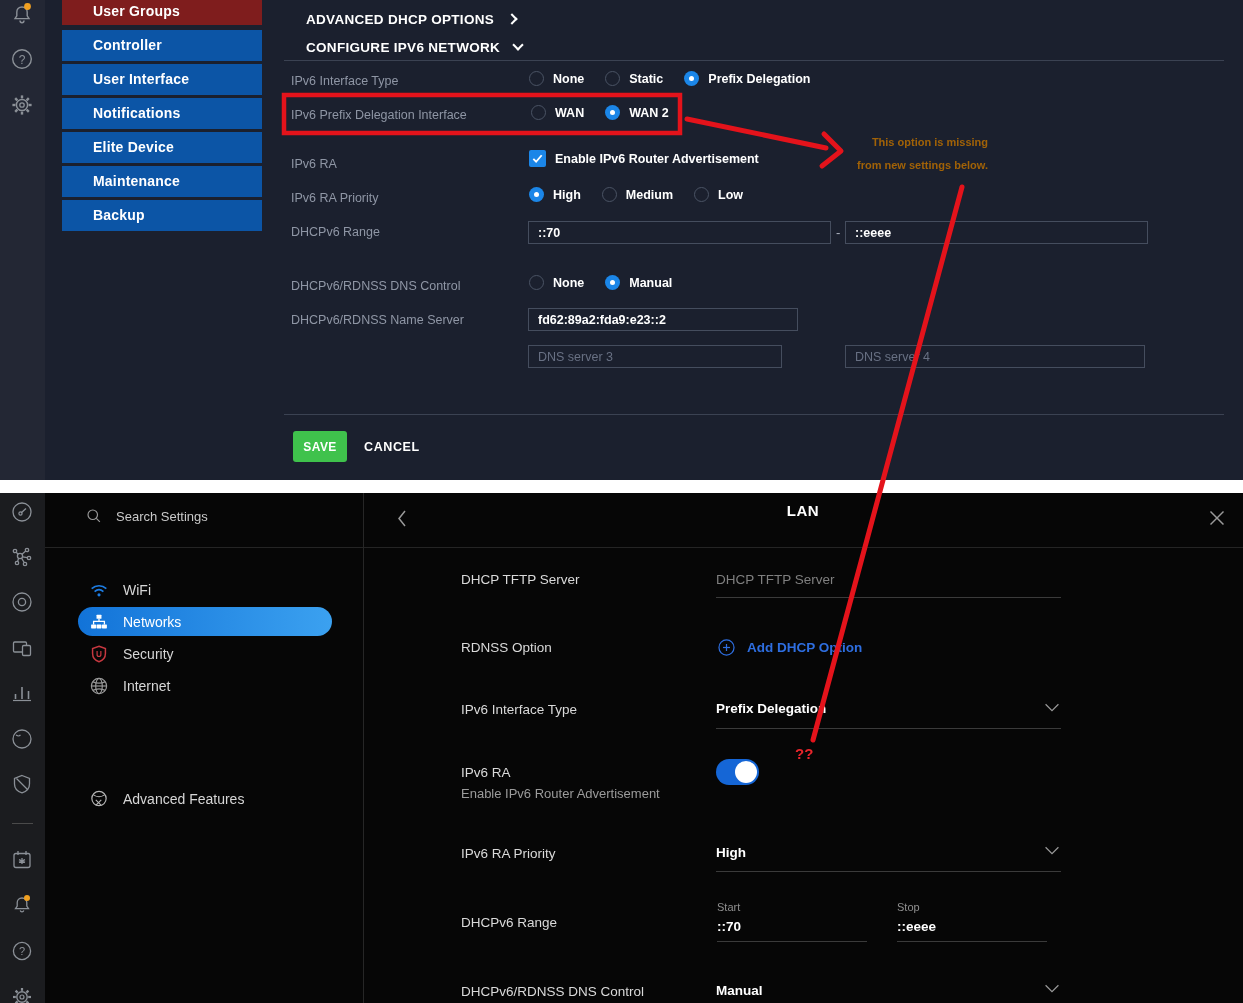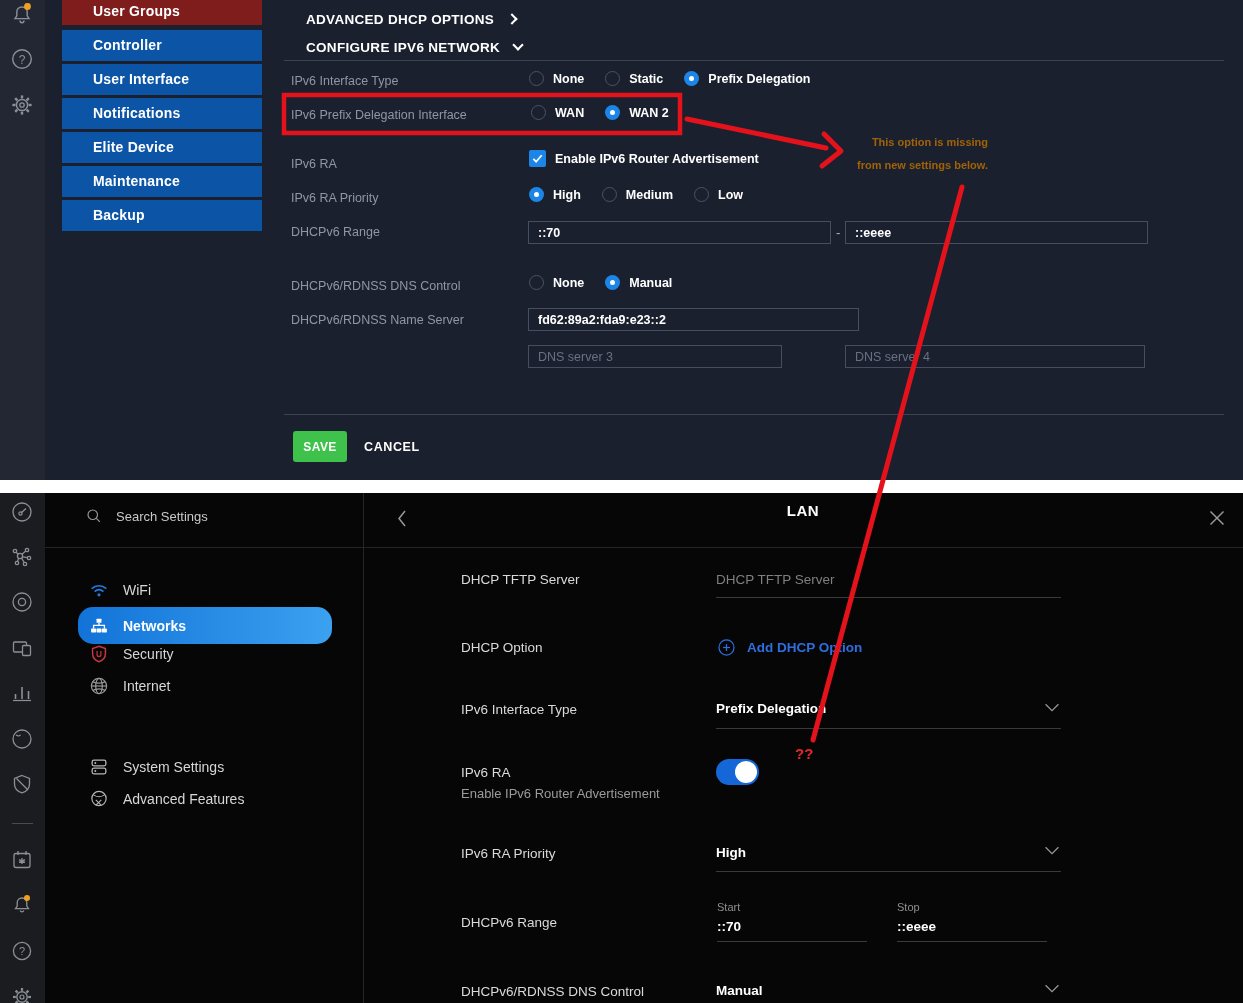--- a/index.html
+++ b/index.html
@@ -44,22 +44,22 @@
   .new-iconbar { position:absolute; left:0; top:0; width:45px; height:510px; background:#1b1c1f; }
   .new-iconbar .ic { position:absolute; left:10px; width:24px; height:24px; }
   .nav-divider { position:absolute; left:12px; width:21px; height:1px; background:#4a4a4a; }
   .v-divider { position:absolute; left:363px; top:0; width:1px; height:510px; background:#262626; }
   .h-divider { position:absolute; left:45px; top:54px; width:1198px; height:1px; background:#242424; }
   .search-wrap { position:absolute; left:84px; top:13px; display:flex; align-items:center; gap:12px; }
   .search-input { background:transparent; border:none; outline:none; color:#d2d2d2; font-size:13px; font-family:inherit; width:200px; }
   .search-input::placeholder { color:#c9c9c9; }
   .nav-item { position:absolute; left:78px; width:254px; height:28px; display:flex; align-items:center; gap:13px;
               color:#d6d6d6; font-size:14px; padding-left:10px; }
-  .nav-item.selected { background:linear-gradient(90deg,#1273d8,#3ba1f0); border-radius:15px; height:37px;
-                       color:#fff; font-weight:700; }
+  .nav-item.selected { background:linear-gradient(90deg,#1273d8,#3ba1f0); border-radius:15px; height:29px;
+                       color:#fff; font-weight:400; }
   .nav-ic { width:22px; height:22px; flex:0 0 auto; }
   .hdr-title { position:absolute; left:363px; top:9px; width:880px; text-align:center; color:#fff; font-size:15px; font-weight:700; letter-spacing:.5px; }
   .hdr-btn { position:absolute; top:13px; width:26px; height:26px; background:none; border:none; }
   .nlabel { position:absolute; left:461px; color:#d9d9d9; font-size:13.5px; }
   .nsub { position:absolute; left:461px; color:#9b9b9b; font-size:13px; }
   .nvalue { position:absolute; left:716px; color:#fff; font-size:13.5px; font-weight:600; }
   .nplaceholder { position:absolute; left:716px; color:#7f7f7f; font-size:13.5px; }
   .uline { position:absolute; left:716px; width:345px; height:1px; background:#3a3a3a; }
   .fld-cap { position:absolute; color:#8f8f8f; font-size:11px; }
   .dd-chev { position:absolute; left:1041px; width:22px; height:22px; }
@@ -176,21 +176,21 @@
 
     <div class="olabel" style="top:279px;">DHCPv6/RDNSS DNS Control</div>
     <div class="ogroup" style="left:267px; top:275px;">
       <span class="radio"></span>
       <span class="optlbl">None</span>
       <span class="radio sel"></span>
       <span class="optlbl">Manual</span>
     </div>
 
     <div class="olabel" style="top:313px;">DHCPv6/RDNSS Name Server</div>
-    <input class="oinput" style="left: 266px; top: 308px; width: 331px;" value="fd62:89a2:fda9:e23::2">
+    <input class="oinput" style="left: 266px; top: 308px; width: 270px;" value="fd62:89a2:fda9:e23::2">
     <input class="oinput" style="left: 266px; top: 345px; width: 254px;" placeholder="DNS server 3">
     <input class="oinput" style="left: 583px; top: 345px; width: 300px;" placeholder="DNS server 4">
 
     <div class="hline" style="left:22px; top:414px; width:940px;"></div>
   </div>
 
   <button class="save-btn">SAVE</button>
   <button class="cancel-btn">CANCEL</button>
 </div>
 
@@ -356,33 +356,20 @@
             <circle cx="12" cy="12" r="8.3"></circle>
             <ellipse cx="12" cy="12" rx="3.6" ry="8.3"></ellipse>
             <line x1="3.7" y1="12" x2="20.3" y2="12"></line>
             <path d="M5 7.2c4 2 10 2 14 0 M5 16.8c4-2 10-2 14 0"></path>
           </g>
         </svg>
     </span>
     <span>Internet</span>
   </div>
 
-  <div class="nav-item" style="top:260px;">
-    <span class="nav-ic">
-      <svg viewBox="0 0 24 24" width="22" height="22">
-          <g fill="none" stroke="#b5b5b5" stroke-width="1.4">
-            <rect x="4.5" y="4.5" width="15" height="6.2" rx="2"></rect>
-            <rect x="4.5" y="13.3" width="15" height="6.2" rx="2"></rect>
-          </g>
-          <circle cx="8" cy="7.6" r="1.1" fill="#b5b5b5"></circle>
-          <circle cx="8" cy="16.4" r="1.1" fill="#b5b5b5"></circle>
-        </svg>
-    </span>
-    <span>System Settings</span>
-  </div>
   <div class="nav-item" style="top:292px;">
     <span class="nav-ic">
       <svg viewBox="0 0 24 24" width="22" height="22">
           <g fill="none" stroke="#b5b5b5" stroke-width="1.3">
             <circle cx="12" cy="11.5" r="7.8"></circle>
             <path d="M6 7.5c3.5 2.5 8.5 2.5 12 0"></path>
             <line x1="8.5" y1="13" x2="14.5" y2="19"></line>
             <line x1="14.5" y1="13" x2="8.5" y2="19"></line>
           </g>
         </svg>
@@ -402,21 +389,21 @@
           <line x1="5.5" y1="5.5" x2="18.5" y2="18.5"></line>
           <line x1="18.5" y1="5.5" x2="5.5" y2="18.5"></line>
         </g>
       </svg>
   </button>
 
   <div class="nlabel" style="top:79px;">DHCP TFTP Server</div>
   <div class="nplaceholder" style="top:79px;">DHCP TFTP Server</div>
   <div class="uline" style="top:104px;"></div>
 
-  <div class="nlabel" style="top:147px;">DHCP Option</div>
+  <div class="nlabel" style="top:147px;">RDNSS Option</div>
   <div class="link-row" style="top:144px;">
     <svg viewBox="0 0 24 24" width="21" height="21">
         <circle cx="12" cy="12" r="8.6" fill="none" stroke="#2e6ee0" stroke-width="1.4"></circle>
         <line x1="12" y1="8" x2="12" y2="16" stroke="#2e6ee0" stroke-width="1.4"></line>
         <line x1="8" y1="12" x2="16" y2="12" stroke="#2e6ee0" stroke-width="1.4"></line>
       </svg>
     <span>Add DHCP Option</span>
   </div>
 
   <div class="nlabel" style="top:209px;">IPv6 Interface Type</div>

